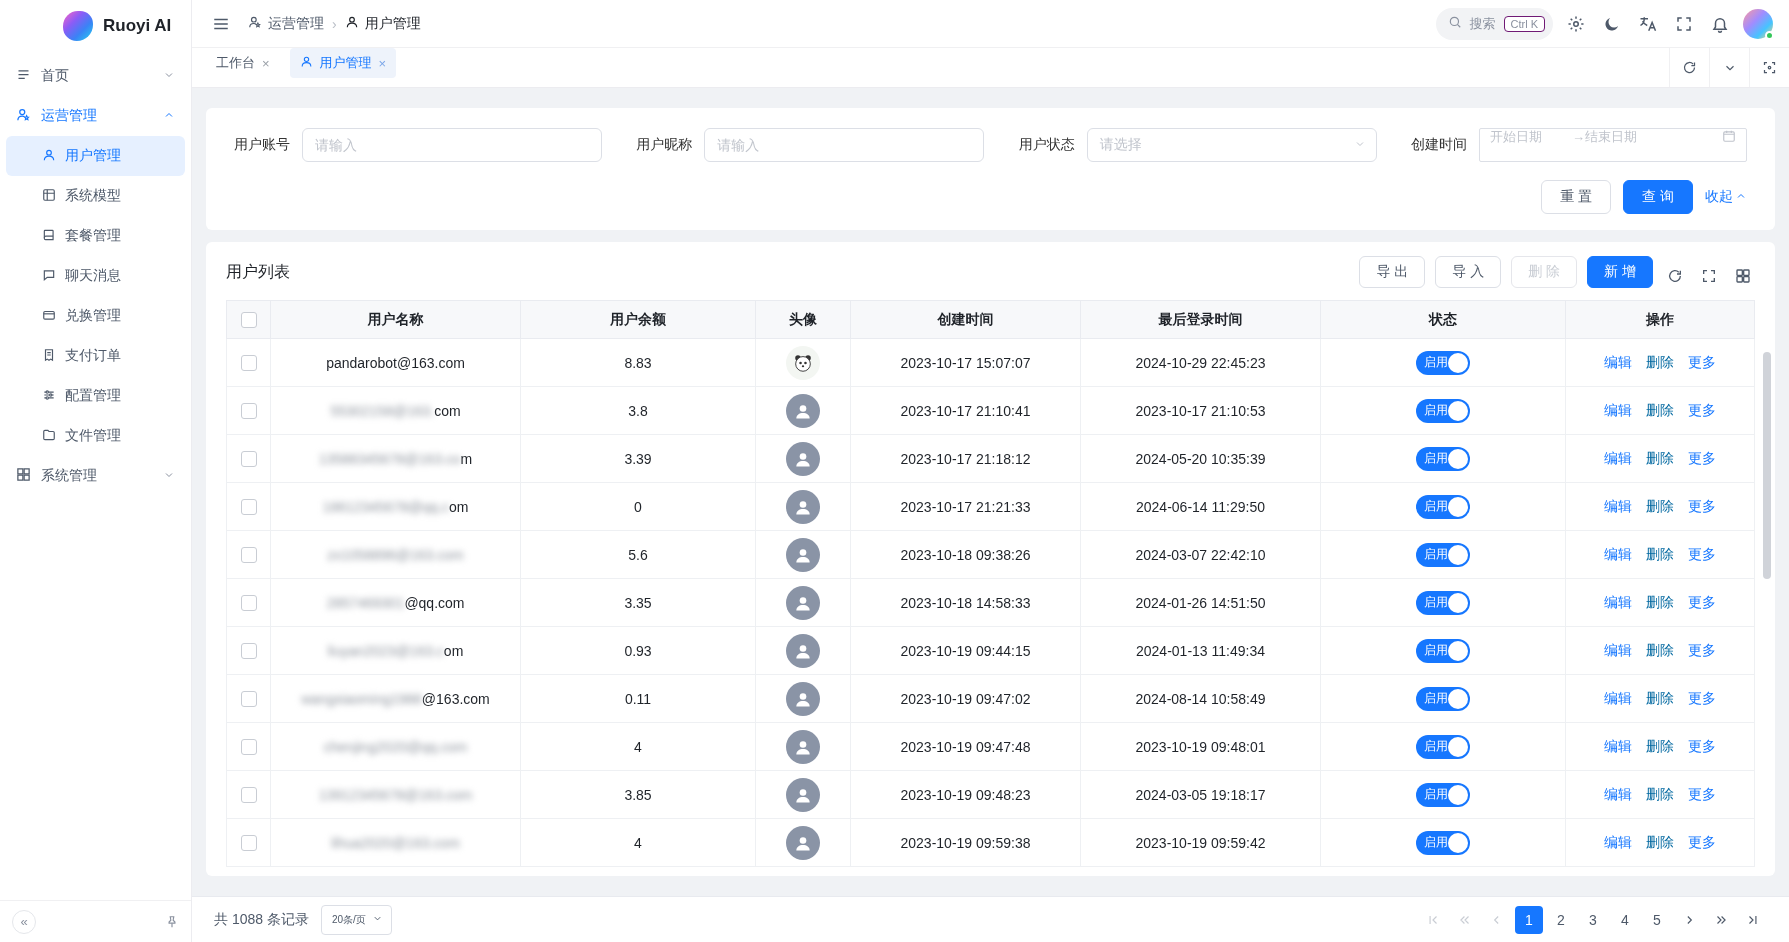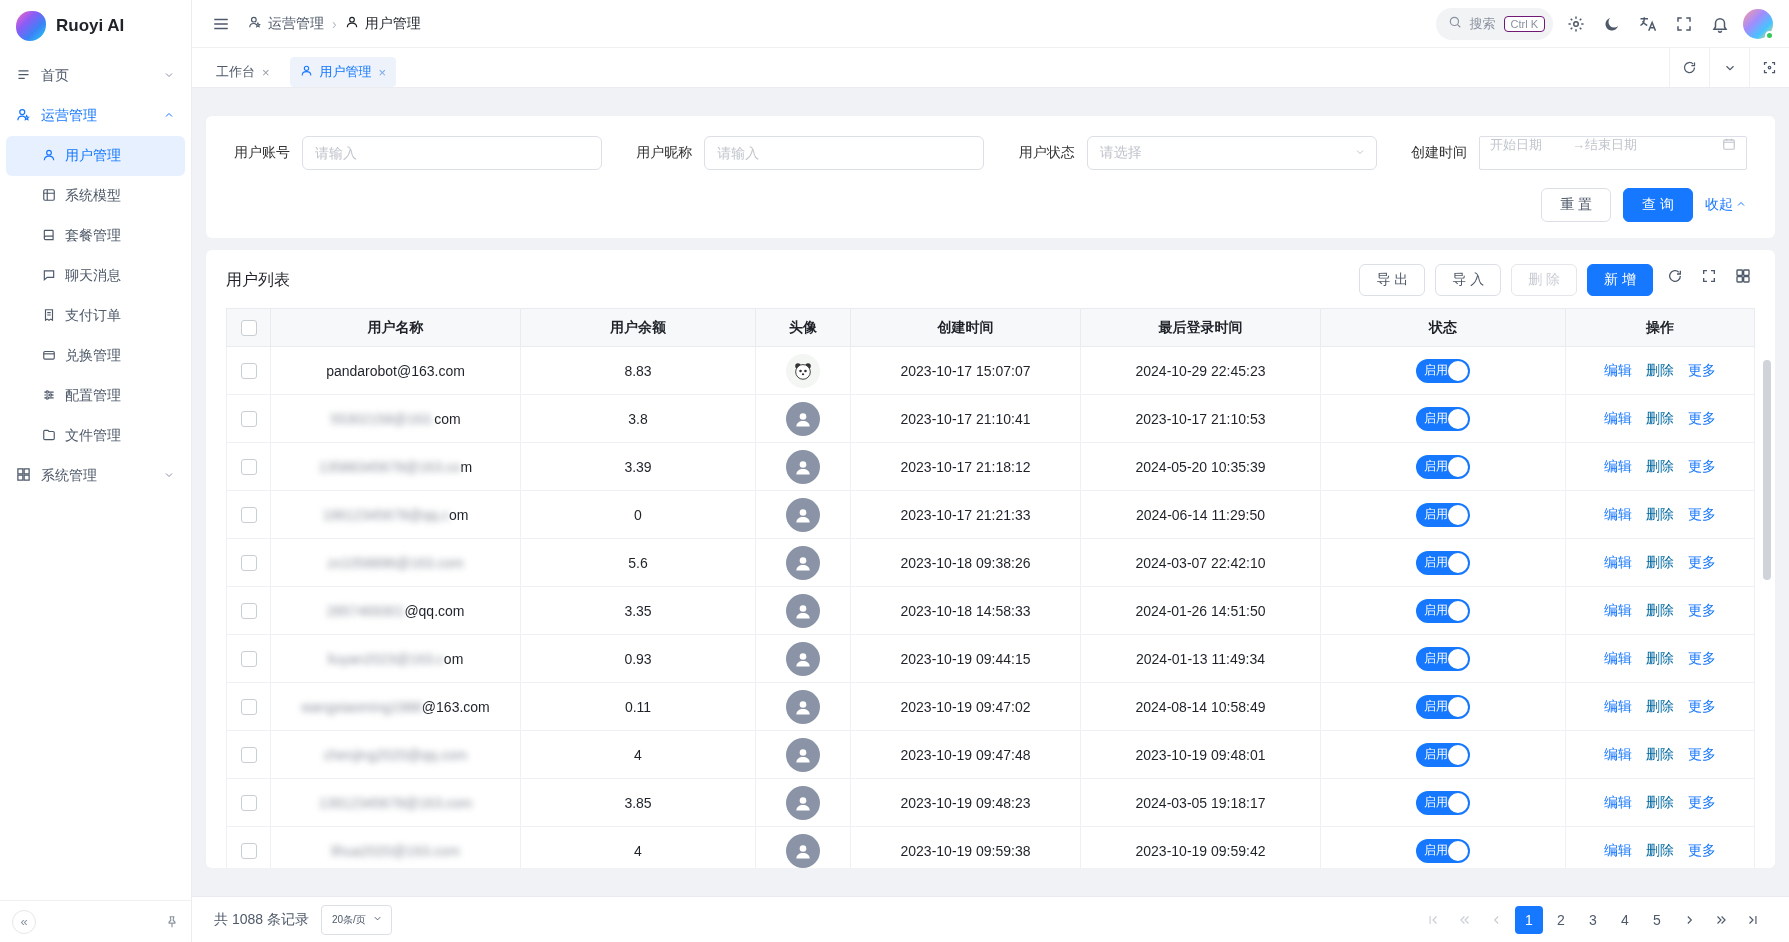--- a/index.html
+++ b/index.html
@@ -1,21 +1,21 @@
 <!DOCTYPE html>
 <html><head>
 <meta charset="utf-8">
 <style>
   * { box-sizing: border-box; margin: 0; padding: 0; }
   html,body { width:1789px; height:942px; overflow:hidden; font-family:"Liberation Sans",sans-serif; color:#1f2329; background:#f0f2f5; }
   .app { display:flex; height:100%; }
 
   
   .sidebar { width:192px; background:#fff; border-right:1px solid #ececf0; display:flex; flex-direction:column; }
-  .logo-row { height:52px; display:flex; align-items:center; gap:10px; padding:0 16px; }
+  .logo-row { height:52px; display:flex; align-items:center; gap:10px; padding:0 16px;margin-left:47px; }
   .logo-blob { width:30px; height:30px; border-radius:52% 44% 56% 48%; background:linear-gradient(135deg,#ff66c4 0%,#8b5cf6 35%,#3b82f6 65%,#22d3ee 100%); }
   .logo-text { font-size:17px; font-weight:700; }
   .nav { flex:1; overflow:hidden; padding-top:4px; }
   .nav-item { height:40px; display:flex; align-items:center; gap:10px; padding:0 16px; font-size:14px; color:#4e5969; cursor:pointer; }
   .nav-item .caret { margin-left:auto; color:#8a919f; }
   .nav-item.ops { color:#1677ff; }
   .nav-item.ops .caret { color:#1677ff; }
   .subnav { display:flex; flex-direction:column; }
   .sub-item { height:40px; display:flex; align-items:center; gap:9px; padding-left:36px; font-size:14px; color:#4e5969; cursor:pointer; margin:0 6px; border-radius:6px; }
   .sub-item.active { background:#e6f0ff; color:#1677ff; }
@@ -34,31 +34,31 @@
   .crumb.current { color:#1f2329; }
   .crumb-sep { color:#b9bec7; }
   .topbar-right { margin-left:auto; display:flex; align-items:center; gap:10px; }
   .search-pill { display:flex; align-items:center; gap:8px; background:#f2f3f5; border-radius:16px; height:32px; padding:0 8px 0 12px; cursor:pointer; }
   .search-pill .ph { color:#8a919f; font-size:13px; }
   .kbd { background:#fff; border:1px solid #701a75; border-radius:4px; padding:1px 6px; font-size:11px; color:#8a919f; }
   .avatar-top { position:relative; width:30px; height:30px; border-radius:50%; background:linear-gradient(135deg,#ff9a9e,#a18cff 40%,#45c4ff 70%,#ffd86f); cursor:pointer; }
   .avatar-top .dot { position:absolute; right:-1px; bottom:-1px; width:9px; height:9px; border-radius:50%; background:#34c759; border:2px solid #fff; }
 
   
-  .tabbar { height:40px; background:#fff; border-bottom:1px solid #ececf0; display:flex; align-items:flex-end; padding-left:14px; }
+  .tabbar { height:40px; background:#fff; border-bottom:1px solid #ececf0; display:flex; align-items:flex-start; padding-left:14px; }
   .tabs { display:flex; align-items:center; gap:10px; flex:1; }
   .tab { height:30px; display:flex; align-items:center; gap:7px; padding:0 10px; border-radius:4px; font-size:13px; color:#4e5969; cursor:pointer; }
   .tab.active { background:#eef3fb; color:#1677ff; }
   .tab .x { color:#9aa0a8; font-size:13px; cursor:pointer; }
   .tab.active .x { color:#7ba6e8; }
   .tabbar-tools { display:flex; align-items:stretch; height:100%; }
   .tabbar-tools .tool { width:40px; display:flex; align-items:center; justify-content:center; border-left:1px solid #f0f0f2; color:#4e5969; cursor:pointer; }
 
   
-  .content { flex:1; min-height:0; padding:28px 14px; display:flex; flex-direction:column; gap:12px; }
+  .content { flex:1; min-height:0; padding:20px 14px; display:flex; flex-direction:column; gap:12px; }
   .card { background:#fff; border-radius:6px; }
 
   
   .filter-card { padding:20px 28px 16px; }
   .filter-row { display:flex; justify-content:space-between; align-items:center; }
   .f-group { display:flex; align-items:center; }
   .f-label { font-size:14px; color:#333; margin-right:12px; white-space:nowrap; }
   .f-input { height:34px; border:1px solid #dcdfe6; border-radius:6px; padding:0 12px; font-size:14px; color:#333; outline:none; font-family:inherit; }
   .f-input::placeholder { color:#c0c4cc; }
   .w300{width:300px;} .w280{width:280px;}
@@ -72,21 +72,21 @@
   .f-range .cal { margin-left:auto; color:#c0c4cc; display:flex; }
   .filter-actions { display:flex; justify-content:flex-end; align-items:center; gap:12px; margin-top:18px; }
   .btn { height:34px; padding:0 18px; border-radius:6px; font-size:14px; cursor:pointer; border:1px solid #dcdfe6; background:#fff; color:#4e5969; font-family:inherit; }
   .btn.primary { background:#1677ff; border-color:#1677ff; color:#fff; }
   .link-collapse { color:#1677ff; font-size:14px; display:flex; align-items:center; gap:2px; cursor:pointer; text-decoration:none; }
 
   
   .table-card { flex:1; min-height:0; display:flex; flex-direction:column; position:relative; }
   .list-toolbar { display:flex; align-items:center; padding:14px 20px 12px; }
   .list-title { font-size:16px; color:#1f2329;text-align:right; }
-  .list-actions { margin-left:auto; display:flex; align-items:flex-start; gap:10px; }
+  .list-actions { margin-left:auto; display:flex; align-items:flex-end; gap:10px; }
   .btn.sm { height:32px; padding:0 16px; }
   .btn.disabled { color:#c9cdd4; border-color:#e5e6eb; cursor:not-allowed; }
   .tool-icon { background:none; border:none; color:#4e5969; cursor:pointer; display:flex; padding:4px; }
   .table-wrap { flex:1; min-height:0; overflow:hidden; padding:0 20px; position:relative; }
   table { width:100%; border-collapse:collapse; table-layout:fixed; font-size:14px; }
   th,td { border:1px solid #eef0f3; text-align:center; }
   thead th { background:#f7f8fa; height:38px; font-weight:700; color:#1f2329; border-color:#e9ebf0; }
   tbody td { height:48px; color:#1f2329; }
   .checkbox { display:inline-block; width:16px; height:16px; border:1px solid #c9cdd4; border-radius:3px; background:#fff; cursor:pointer; vertical-align:middle; }
   .masked { filter:blur(3px); color:#8f959e; user-select:none; }
@@ -170,31 +170,31 @@
           <span>套餐管理</span>
         </div>
         <div class="sub-item">
           <span><svg width="14" height="14" viewBox="0 0 24 24" fill="none" stroke="currentColor" stroke-width="2">
                 <path d="M4 5h16v11H9l-5 4z"></path>
               </svg></span>
           <span>聊天消息</span>
         </div>
         <div class="sub-item">
           <span><svg width="14" height="14" viewBox="0 0 24 24" fill="none" stroke="currentColor" stroke-width="2">
+                <rect x="3" y="6" width="18" height="13" rx="2"></rect>
+                <path d="M3 10h18"></path>
+              </svg></span>
+          <span>兑换管理</span>
+        </div>
+        <div class="sub-item">
+          <span><svg width="14" height="14" viewBox="0 0 24 24" fill="none" stroke="currentColor" stroke-width="2">
                 <path d="M6 3h12v18l-3-2-3 2-3-2-3 2z"></path>
                 <path d="M9 8h6M9 12h6"></path>
               </svg></span>
           <span>支付订单</span>
-        </div>
-        <div class="sub-item">
-          <span><svg width="14" height="14" viewBox="0 0 24 24" fill="none" stroke="currentColor" stroke-width="2">
-                <rect x="3" y="6" width="18" height="13" rx="2"></rect>
-                <path d="M3 10h18"></path>
-              </svg></span>
-          <span>兑换管理</span>
         </div>
         <div class="sub-item">
           <span><svg width="14" height="14" viewBox="0 0 24 24" fill="none" stroke="currentColor" stroke-width="2">
                 <path d="M4 7h16M4 12h16M4 17h16"></path>
                 <circle cx="9" cy="7" r="2" fill="#fff"></circle>
                 <circle cx="15" cy="12" r="2" fill="#fff"></circle>
                 <circle cx="9" cy="17" r="2" fill="#fff"></circle>
               </svg></span>
           <span>配置管理</span>
         </div>

